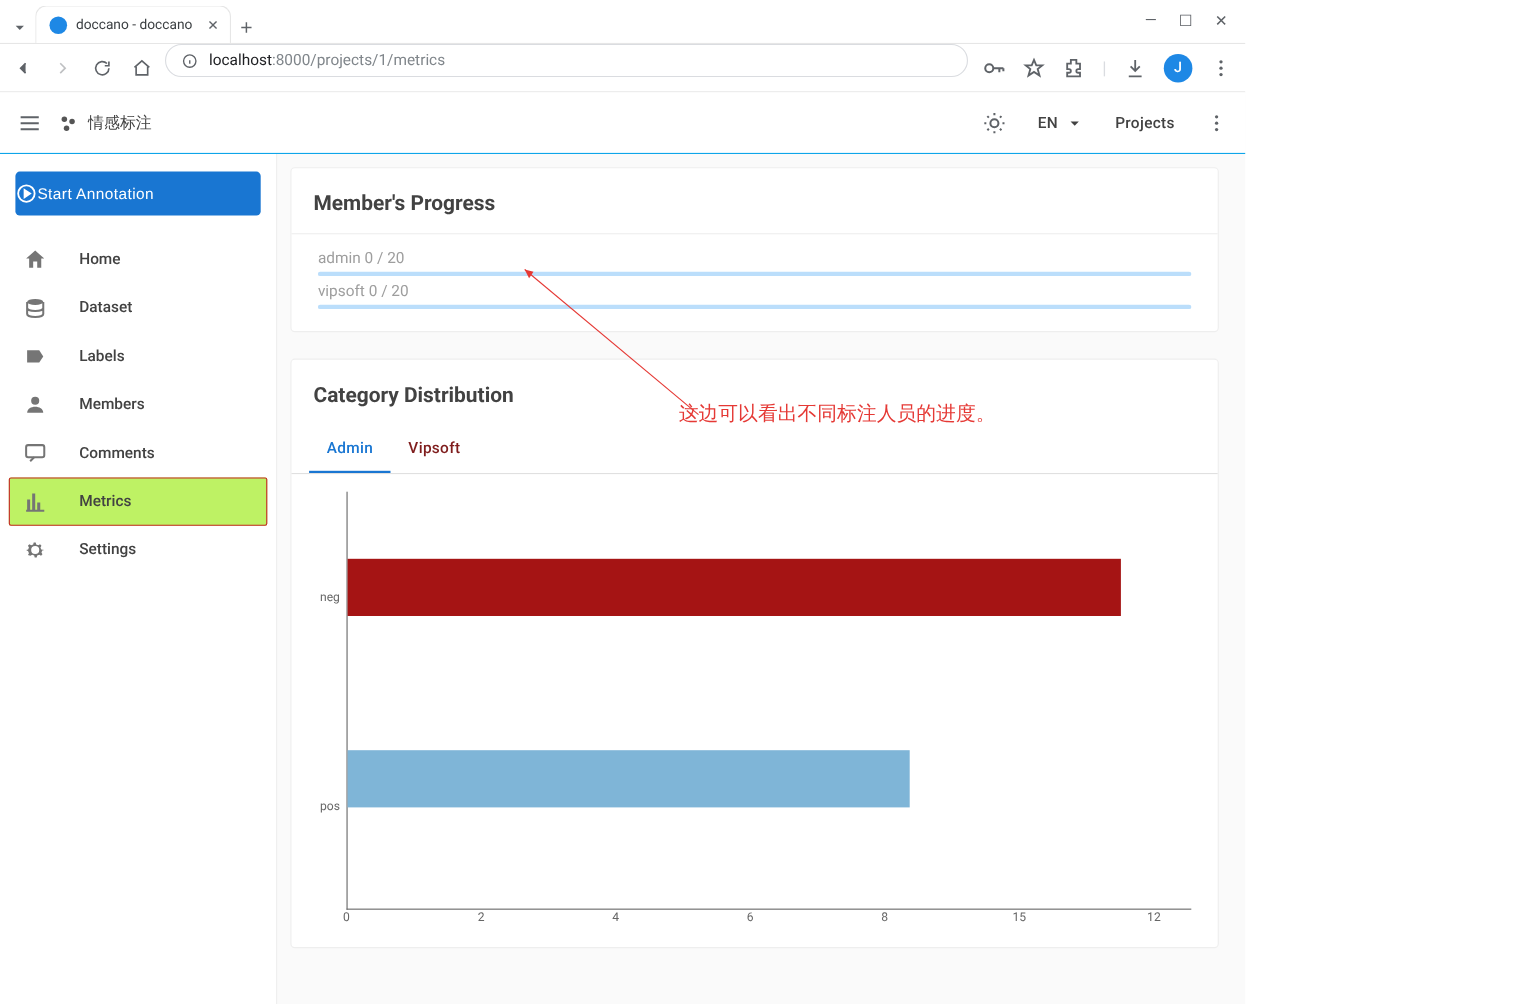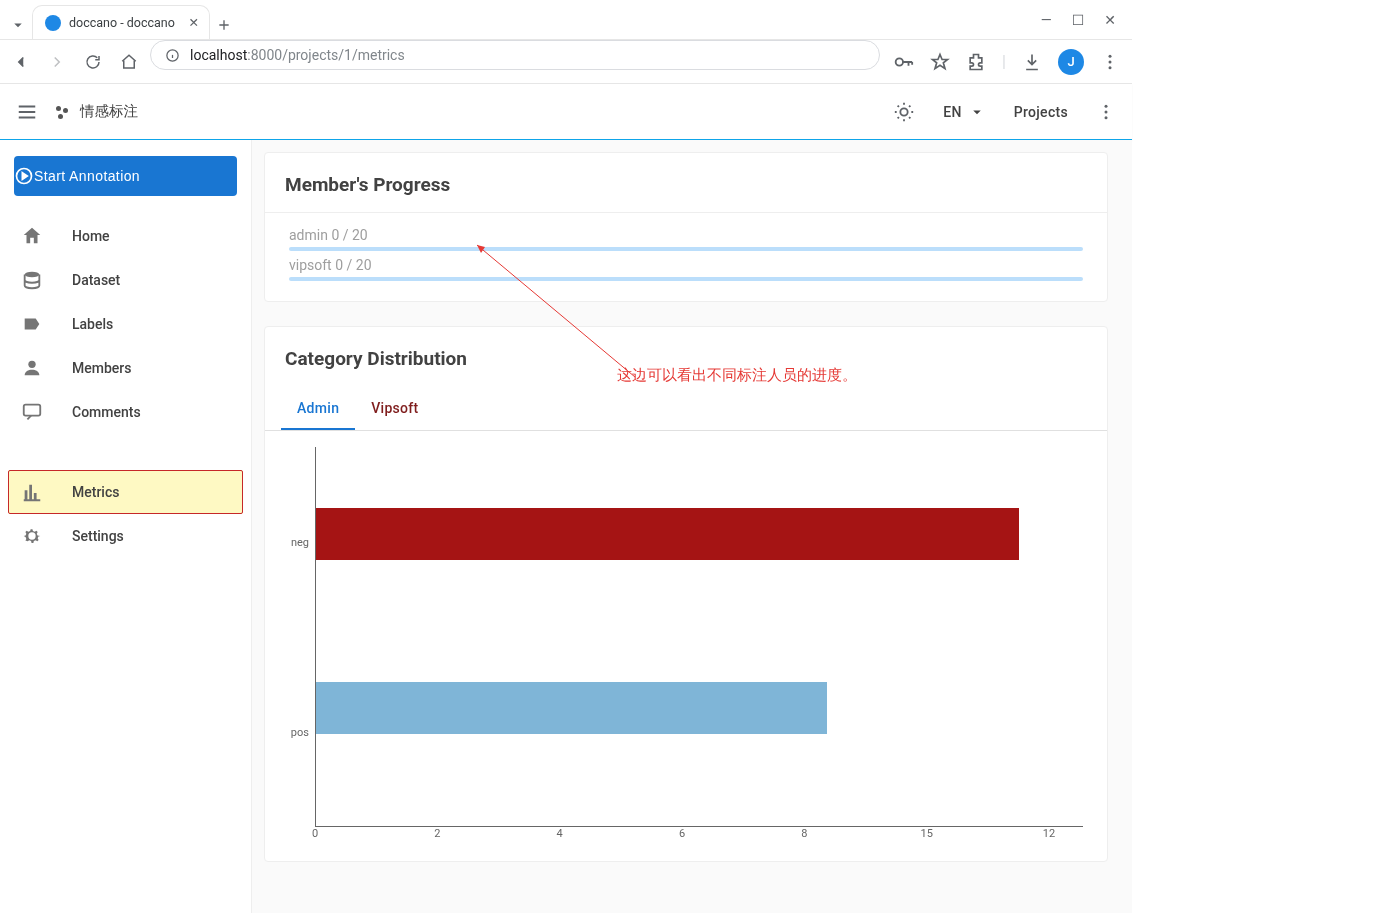--- a/index.html
+++ b/index.html
@@ -43,39 +43,39 @@
   .header-right .lang { display:flex; align-items:center; gap:6px;}
   .header-right .icon-btn { color:#5f6368;}
 
   
   .app-body { flex:1; display:flex; min-height:0; background:#fafafa;}
   .sidebar { width:252px; background:#fff; border-right:1px solid #eee; padding:12px 8px 12px 8px; display:flex; flex-direction:column; gap:4px;}
   .start-btn { background:#1976d2; color:#fff; border:none; border-radius:4px; height:40px; padding:0 0; font-size:14px; font-weight:500; letter-spacing:.4px; display:flex; align-items:center; margin:4px 6px 14px 6px;}
   .start-btn svg{width:20px;height:20px;}
   .nav-item { display:flex; align-items:center; gap:28px; height:44px; padding:0 12px; font-size:14px; color:#424242; border-radius:2px;}
   .nav-item .nav-ic{ color:#757575; width:24px; display:flex;justify-content:center;}
-  .nav-item.active { background:#fef9c3; outline:1.5px solid #c62828; outline-offset:-1px;margin-top:36px;}
+  .nav-item.active { background:#bef264; outline:1.5px solid #c62828; outline-offset:-1px;}
   .nav-item .label { font-weight:500;}
 
   .main { flex:1; overflow:auto; padding:12px 24px 24px 12px;}
   .card { background:#fff; border:1px solid #eee; border-radius:4px; margin-bottom:24px; }
   .card-title { font-size:19px; font-weight:700; color:#424242; padding:20px 20px 16px 20px;}
   .card-divider { height:1px; background:#eee;}
   .card-body { padding:8px 24px 16px 24px;}
 
   .progress-row { margin:6px 0 4px 0;}
   .progress-label { font-size:14px; color:#9e9e9e; margin-bottom:4px;}
   .progress-track { height:4px; background:#bbdefb; border-radius:2px;}
 
   .tabs { display:flex; border-bottom:1px solid #e0e0e0; padding:0 16px;}
   .tab { padding:14px 16px 12px 16px; font-size:14px; font-weight:500; color:#7f1d1d; border-bottom:2px solid transparent; letter-spacing:.3px;}
   .tab.active { color:#1976d2; border-bottom-color:#1976d2;}
 
   .chart-wrap { padding:16px 24px 16px 10px; position:relative;}
-  .annot { position:absolute; color:#e53935; font-size:15px; line-height:1.6; pointer-events:none;}
+  .annot { position:absolute; color:#e53935; font-size:18px; line-height:1.6; pointer-events:none;}
   .plot { height:380px; display:flex;}
   .y-labels { width:40px; display:flex; flex-direction:column; justify-content:space-around; align-items:flex-end; font-size:11px; color:#666; padding-right:6px;}
   .plot-area { flex:1; border-left:1px solid #666; border-bottom:1px solid #666; position:relative;}
   .hbar { position:absolute; height:52px;}
   .x-ticks { display:flex; margin-left:40px; font-size:11px; color:#666;}
   .x-ticks span { position:relative;}
 
   svg { display:block; }
 </style>
 </head>

